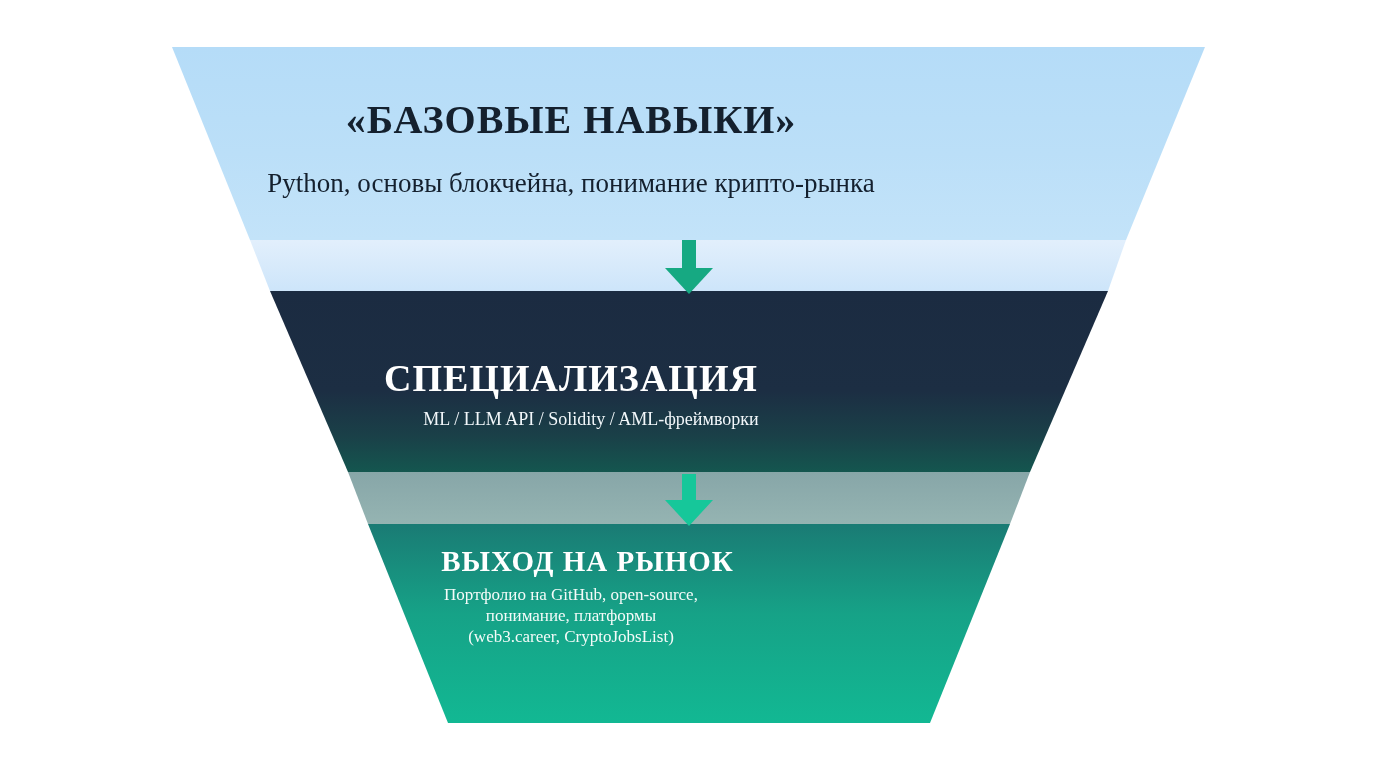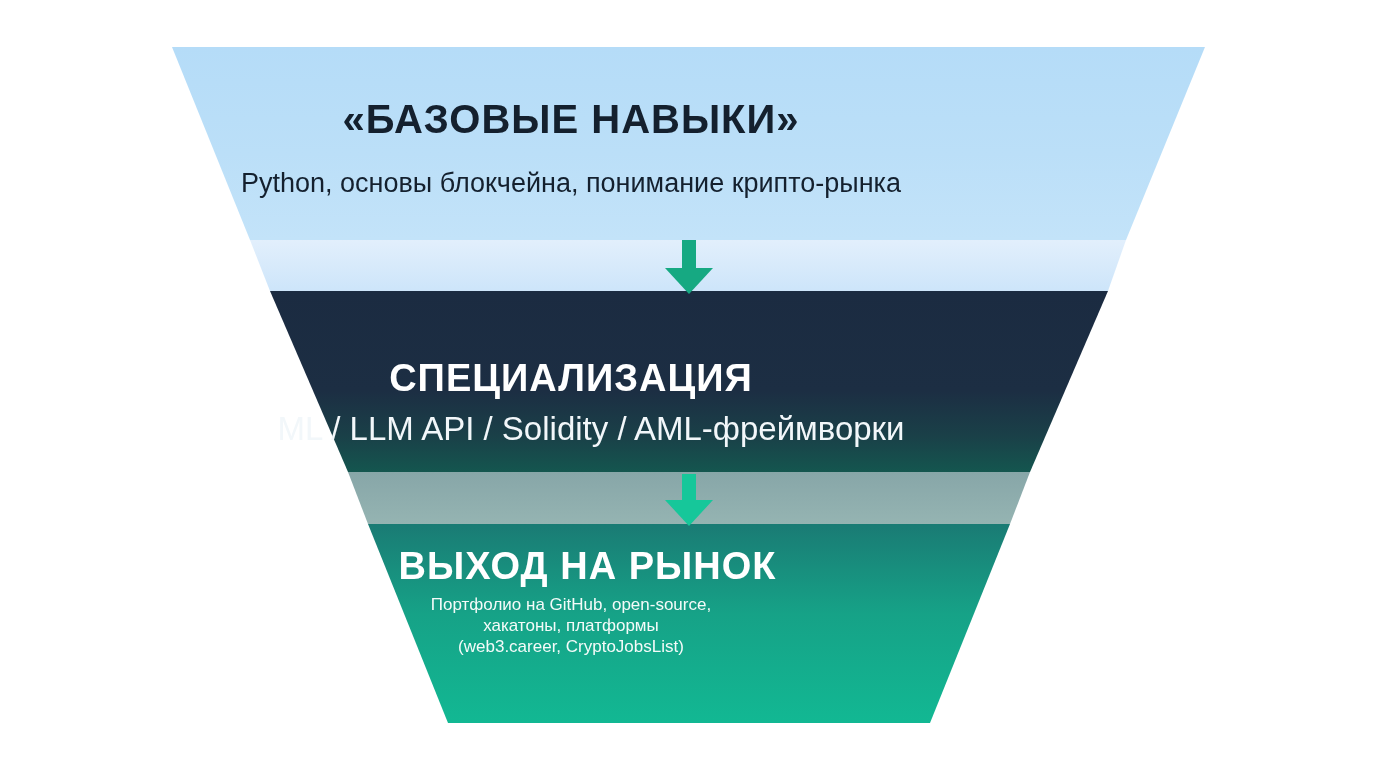--- a/index.html
+++ b/index.html
@@ -33,20 +33,21 @@
     display: block;
   }
 
   
   .stage-text {
     position: absolute;
     text-align: center;
     left: 0;
     width: 1142px;
     pointer-events: none;
+    font-family: Liberation Serif, serif;
   }
 
   .stage-title {
     font-weight: bold;
     letter-spacing: 0.5px;
     line-height: 1.08;
     margin: 0;
     padding: 0;
     white-space: nowrap;
   }
@@ -73,30 +74,30 @@
 
   
   #stage-2-text { top: 334px; }
   #stage-2-text .stage-title {
     font-size: 38px;
     color: #ffffff;
     letter-spacing: 1px;
     margin-top: 24px;
   }
   #stage-2-text .stage-sub {
-    font-size: 33px;
+    font-size: 18px;
     color: #f2f7fa;
     margin-top: 10px;
     padding-left: 40px;
   }
 
   
   #stage-3-text { top: 546px; }
   #stage-3-text .stage-title {
-    font-size: 38px;
+    font-size: 29px;
     color: #ffffff;
     letter-spacing: 1px;
     padding-left: 33px;
   }
   #stage-3-text .stage-sub {
     font-size: 17px;
     color: #f4fbf9;
     margin-top: 8px;
   }
   #stage-3-text .stage-sub .sub-line { display: block; }
@@ -166,18 +167,18 @@
 
   <div class="stage-text" id="stage-2-text">
     <div class="stage-title">СПЕЦИАЛИЗАЦИЯ</div>
     <div class="stage-sub">ML / LLM API / Solidity / AML-фреймворки</div>
   </div>
 
   <div class="stage-text" id="stage-3-text">
     <div class="stage-title">ВЫХОД НА РЫНОК</div>
     <div class="stage-sub">
         <span class="sub-line">Портфолио на GitHub, open-source,</span>
-        <span class="sub-line">хакатоны, платформы</span>
+        <span class="sub-line">понимание, платформы</span>
         <span class="sub-line">(web3.career, CryptoJobsList)</span>
       </div>
   </div>
 
 </div>
 
 </body></html>

